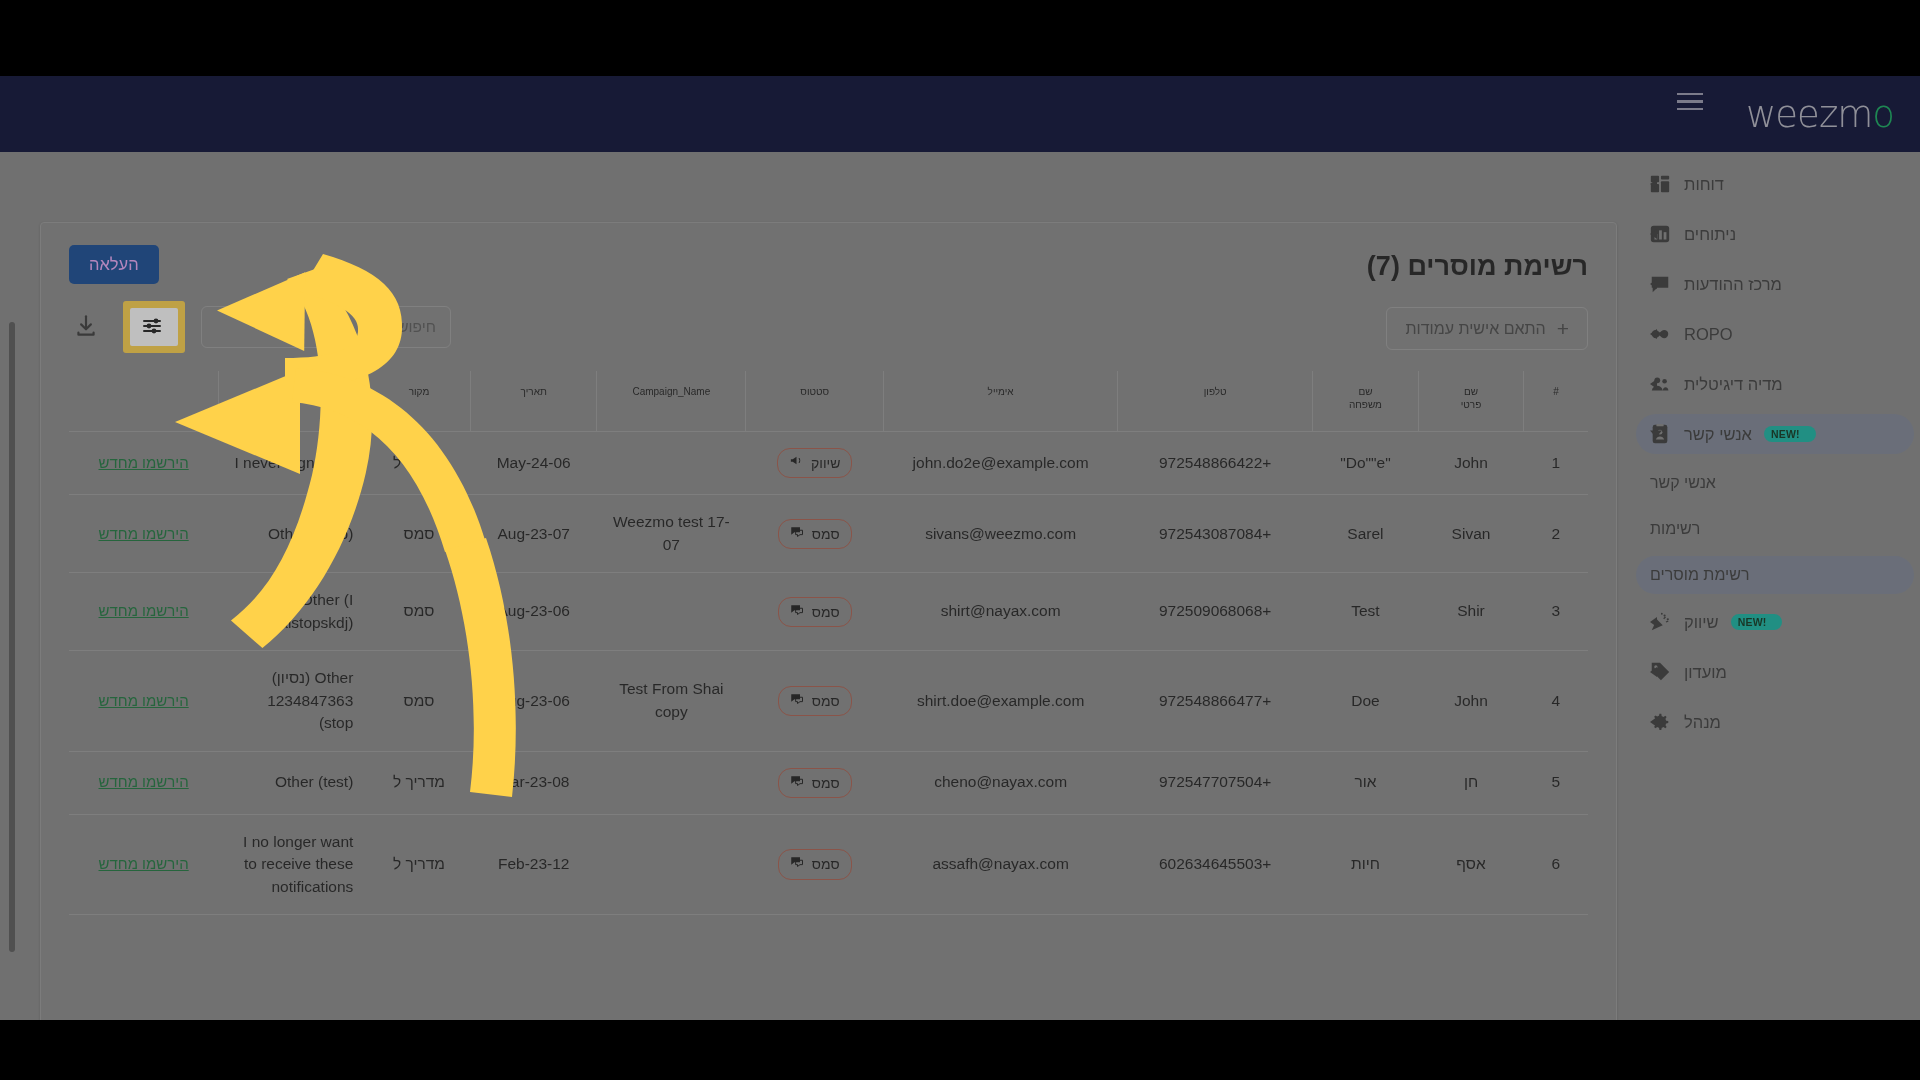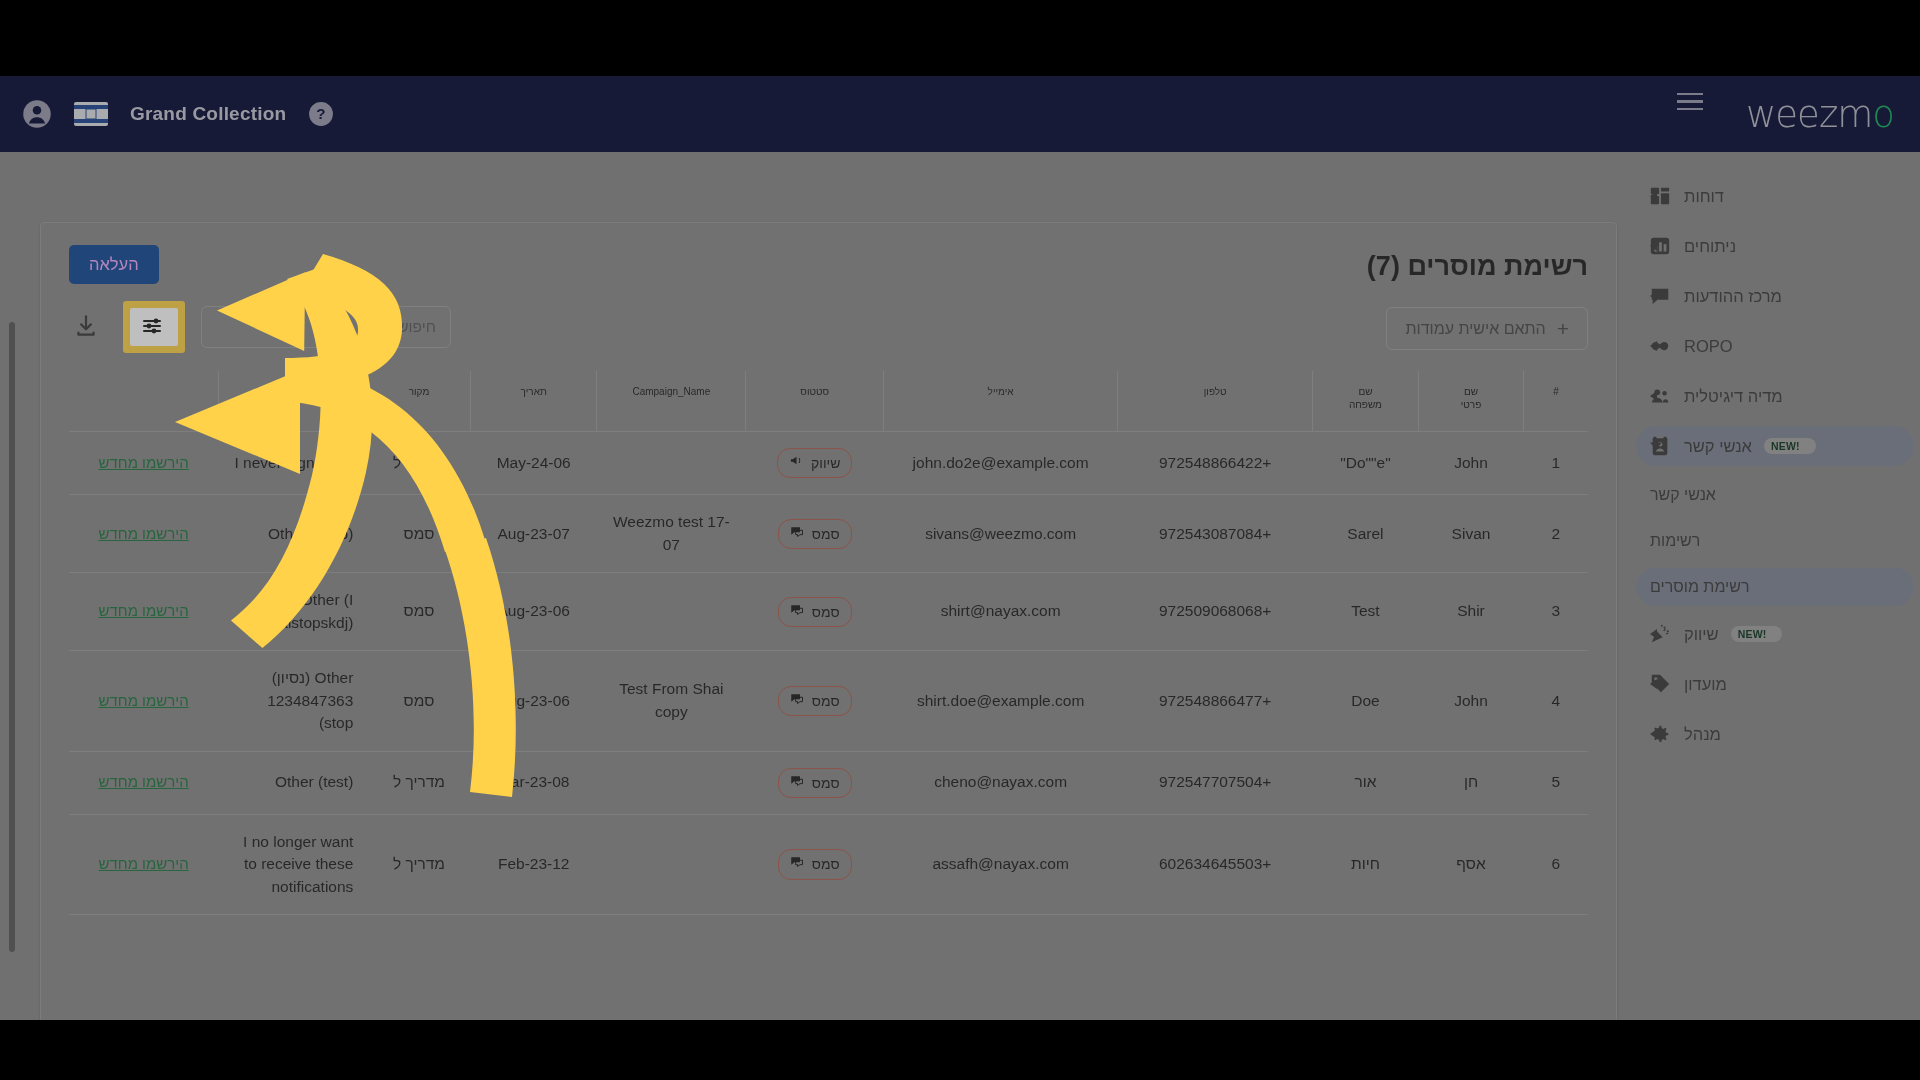--- a/index.html
+++ b/index.html
@@ -54,21 +54,21 @@
   .hamburger span { display: block; width: 26px; height: 2.5px; background: #9a9ab0; }
   #logo {
     color: #b9b9c6; font-size: 37px; letter-spacing: -1px;
     font-family: "DejaVu Sans", sans-serif; font-weight: 300;
     display: flex; align-items: center; white-space: nowrap;
   }
   #logo .accent { color: #0fae5e; }
 
   
   #sidebar {
-    position: absolute; right: 0; top: 88px;
+    position: absolute; right: 0; top: 76px;
     width: 290px; height: 728px;
     padding-top: 12px;
     direction: rtl;
   }
   .nav-item {
     position: relative;
     display: flex; align-items: center; justify-content: flex-end;
     gap: 12px;
     height: 40px; margin: 0 6px 10px 6px;
     padding: 0 14px 0 12px;
@@ -83,21 +83,21 @@
     border-top: 5px solid transparent; border-bottom: 5px solid transparent;
     border-right: 7px solid #3b3b3b;
   }
   .nav-item .caret.down {
     border-right: 6px solid transparent; border-left: 6px solid transparent;
     border-top: 7px solid #3b3b3b; border-bottom: 0;
   }
   .nav-ico { width: 24px; height: 24px; display: flex; align-items: center; justify-content: center; color: #3b3b3b; flex: 0 0 auto; }
   .nav-ico svg { width: 22px; height: 22px; fill: #3b3b3b; }
   .badge-new {
-    background: #a3a3a3; color: #08331c; font-size: 10.5px; font-weight: bold;
+    background: #14b8a6; color: #08331c; font-size: 10.5px; font-weight: bold;
     border-radius: 9px; padding: 2px 16px 2px 7px; letter-spacing: .2px;
     font-family: "Liberation Sans", sans-serif; direction: ltr;
   }
   .sub-item {
     display: flex; align-items: center; justify-content: flex-end;
     height: 38px; margin: 0 6px 8px 6px; padding: 0 16px 0 14px;
     border-radius: 22px; color: #3b3b3b; font-size: 16px;
     cursor: pointer; white-space: nowrap;
   }
   .sub-item.active { background: rgba(120,133,163,.55); }
@@ -225,39 +225,20 @@
   #arrow { position: absolute; left: 0; top: 76px; width: 1920px; height: 944px; pointer-events: none; }
 </style>
 </head>
 <body>
 
 <div id="screen">
 
   <div id="app">
 
     <div id="topbar">
-      <div class="tb-left">
-        <span class="tb-icon tb-account">
-          <svg viewBox="0 0 24 24" fill="currentColor">
-              <circle cx="12" cy="12" r="11"></circle>
-              <circle cx="12" cy="9" r="3.4" fill="#050a33"></circle>
-              <path d="M5.5 19.5c1-3.4 3.5-5 6.5-5s5.5 1.6 6.5 5z" fill="#050a33"></path>
-            </svg>
-        </span>
-        <span class="flag">
-            <i></i>
-          </span>
-        <span id="brand-name">Grand Collection</span>
-        <span class="tb-icon tb-help">
-          <svg viewBox="0 0 24 24" fill="currentColor">
-              <circle cx="12" cy="12" r="11"></circle>
-              <text x="12" y="17" text-anchor="middle" font-size="14" font-family="Liberation Sans" fill="#050a33" font-weight="bold">?</text>
-            </svg>
-        </span>
-      </div>
       <div class="tb-right">
         <span class="hamburger">
             <span></span>
             <span></span>
             <span></span>
           </span>
         <span id="logo">
           <span>weezm</span>
             <span class="accent">o</span>
         </span>

